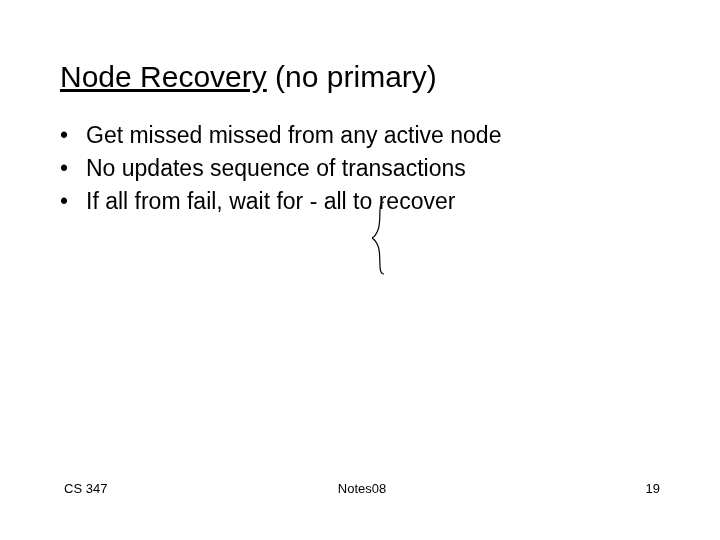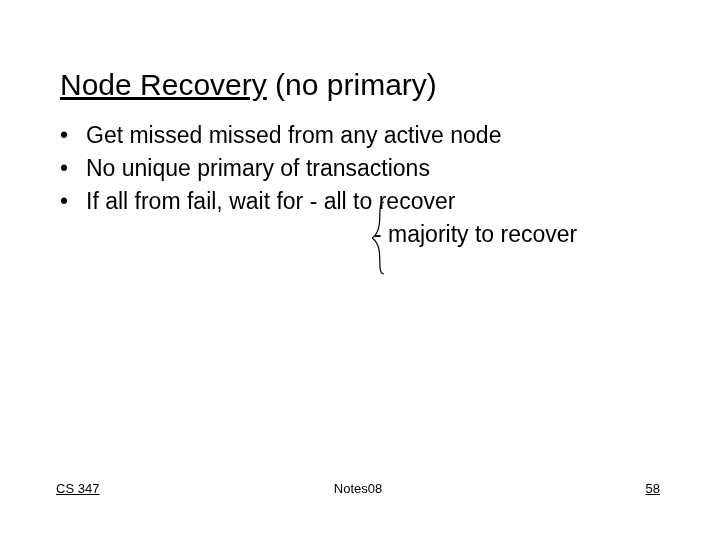--- a/index.html
+++ b/index.html
@@ -17,21 +17,20 @@
     width: 720px;
     height: 540px;
     box-sizing: border-box;
   }
   .title {
     position: absolute;
     top: 60px;
     left: 60px;
     font-size: 30px;
     font-weight: 400;
-    margin-top: 8px;
   }
   .title .underlined {
     text-decoration: underline;
   }
   .bullets {
     position: absolute;
     top: 120px;
     left: 60px;
     right: 50px;
     font-size: 23px;
@@ -56,27 +55,26 @@
     position: absolute;
     top: 200px;
     left: 372px;
     width: 16px;
     height: 76px;
     pointer-events: none;
   }
   .footer {
     position: absolute;
     bottom: 44px;
-    left: 56px;
+    left: 64px;
     right: 60px;
     font-size: 13px;
     display: flex;
     justify-content: space-between;
     align-items: center;
-    text-decoration: underline;
   }
   .footer .center {
     position: absolute;
     left: 0;
     right: 0;
     text-align: center;
   }
   .footer .left, .footer .right {
     position: relative;
     z-index: 1;
@@ -91,32 +89,31 @@
     <span class="underlined">Node Recovery</span><span>  (no primary)</span>
   </div>
 
   <div class="bullets">
     <div class="bullet-row">
       <span class="bullet-dot">•</span>
       <span>Get missed missed from any active node</span>
     </div>
     <div class="bullet-row">
       <span class="bullet-dot">•</span>
-      <span>No unique primary of transactions</span>
+      <span>No updates sequence of transactions</span>
     </div>
     <div class="bullet-row">
       <span class="bullet-dot">•</span>
       <span>If all from fail, wait for - all to recover</span>
     </div>
-    <div class="continuation">- majority to recover</div>
   </div>
 
   <svg class="bracket" viewBox="0 0 16 76" preserveAspectRatio="none">
     <path d="M12 2 C5 2 10 20 6 30 C4 35 2 37 0 38 C2 39 4 41 6 46 C10 56 5 74 12 74" fill="none" stroke="#000" stroke-width="1.2"></path>
   </svg>
 
   <div class="footer">
     <span class="left">CS 347</span>
     <span class="center">Notes08</span>
-    <span class="right">58</span>
+    <span class="right">19</span>
   </div>
 
 </div>
 
 </body></html>

